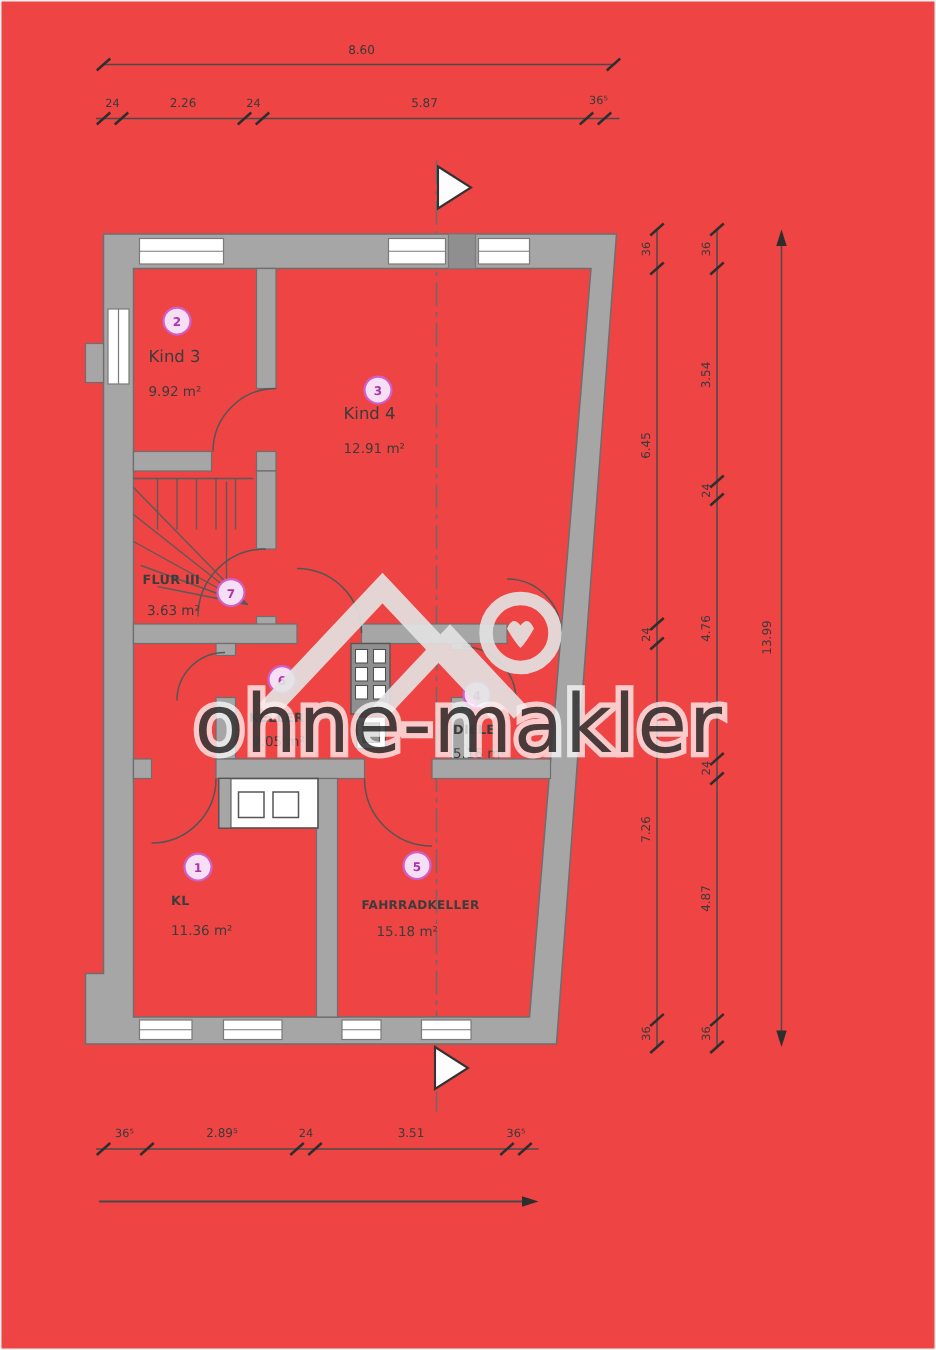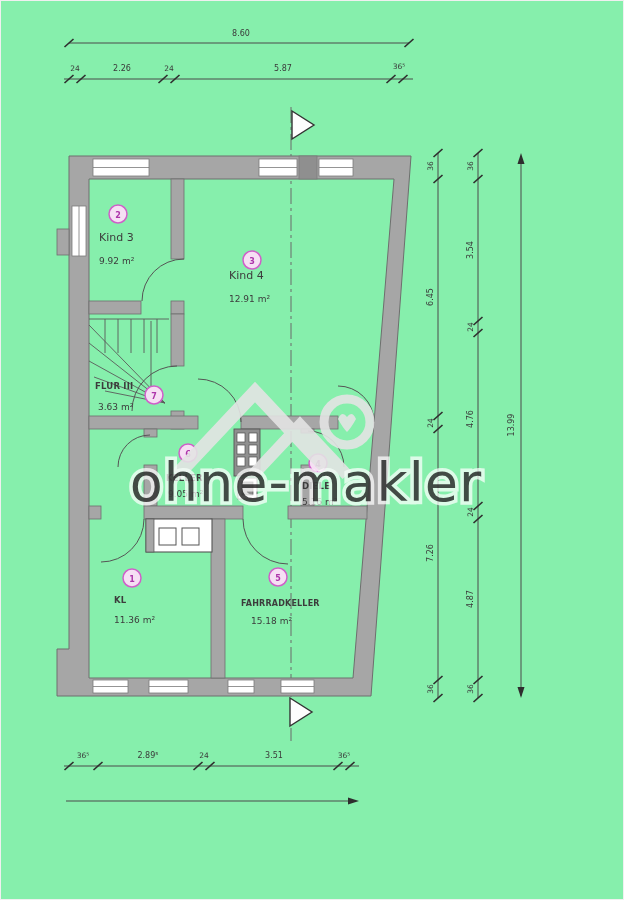--- a/index.html
+++ b/index.html
@@ -1,19 +1,19 @@
 <!DOCTYPE html>
 <html><head>
 <meta charset="utf-8">
 <style>
   html,body{margin:0;padding:0;background:#ffffff;}
   .canvas{
     position:relative;
     width:624px;height:900px;
-    background:#86efac;
+    background:#ef4444;
     font-family:"DejaVu Sans", sans-serif;
     overflow:hidden;
     border:1px solid #f0f0f0;
     box-sizing:border-box;
   }
   svg text{fill:#3a3a3a;}
   .dimtxt{font-size:8px;}
   .dimtxt-sm{font-size:7.5px;}
   .roomname{font-size:11px;fill:#3c3c3c;}
   .roomname-sm{font-size:8.5px;fill:#3c3c3c;font-weight:bold;letter-spacing:.2px;}

